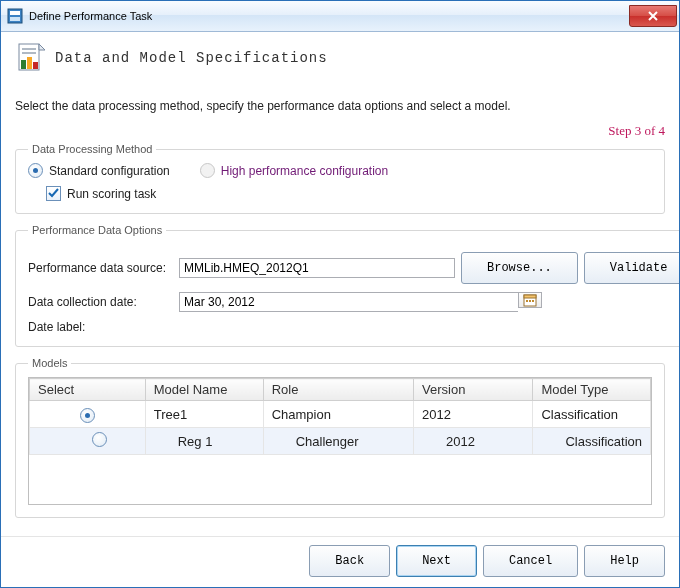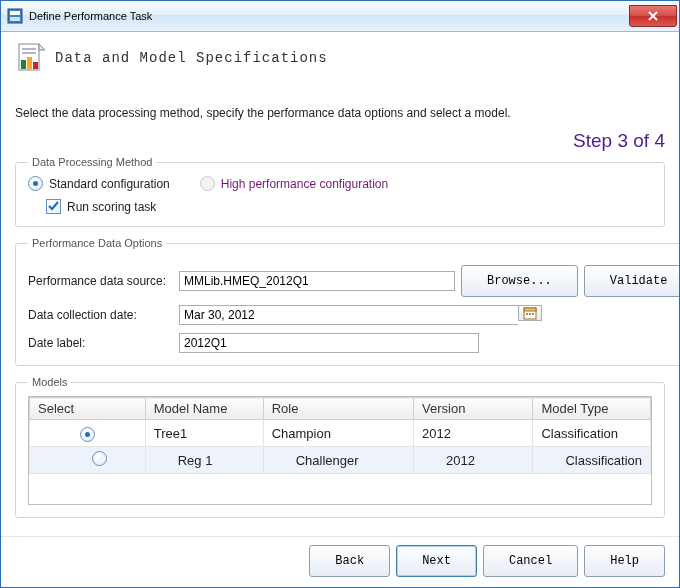--- a/index.html
+++ b/index.html
@@ -6,25 +6,25 @@
   body { background: #fff; }
   .window { width: 680px; height: 588px; box-sizing: border-box; border: 1px solid #2a6fb7; background: #fff; display: flex; flex-direction: column; }
   
   .titlebar { height: 30px; background: linear-gradient(to bottom, #f9fcff 0%, #e6f0fb 45%, #d3e5f7 46%, #e8f2fc 100%); border-bottom: 1px solid #9fb9d6; display: flex; align-items: center; padding: 0 2px 0 6px; }
   .titlebar-icon { width:16px; height:16px; margin-right:6px; }
   .title-text { flex: 1; font-size: 11px; color: #000; }
   .close-btn { width: 46px; height: 20px; border-radius: 0 0 3px 3px; background: linear-gradient(to bottom, #e77a74 0%, #d64f47 48%, #c9302c 52%, #d9584f 100%); border: 1px solid #8a2a24; display:flex; align-items:center; justify-content:center; color:#fff; font-weight:bold; cursor:pointer;}
   .close-btn svg { width:10px; height:10px; }
   
   .content { flex:1; padding: 10px 14px 8px 14px; display:flex; flex-direction:column; box-sizing:border-box; overflow:hidden; }
-  .header { display:flex; align-items:center; margin-bottom:18px; }
+  .header { display:flex; align-items:center; margin-bottom:11px; }
   .header-icon { width:32px; height:32px; margin-right:8px; }
   .header-title { font-family: "Courier New", monospace; font-size: 14px; letter-spacing: 1px; color:#333; }
   .subtitle { margin: 14px 0 10px 0; }
-  .step-label { text-align:right; font-family: Liberation Sans, sans-serif; font-size:19px; color:#4c1d95; margin-bottom:4px; }
+  .step-label { text-align:right; font-family: Liberation Serif, serif; font-size:13px; color:#be185d; margin-bottom:4px; }
   
   fieldset { border:1px solid #d7d7d7; border-radius:3px; padding:8px 12px 12px 12px; margin:0 0 10px 0; }
   legend { font-size:11px; color:#555; padding:0 4px; }
   .radio-row { display:flex; align-items:center; gap:30px; }
   .radio-item, .check-item { display:flex; align-items:center; gap:6px; }
   .radio-item.disabled { color:#701a75; }
   .check-item { margin-top:8px; margin-left:18px;}
   
   .radio { width:13px; height:13px; border-radius:50%; border:1px solid #6b90b9; background:radial-gradient(circle at 40% 35%, #fff, #dfeaf5); display:inline-flex; align-items:center; justify-content:center;}
   .radio.checked::after { content:""; width:5px; height:5px; border-radius:50%; background:#2b6cb0;}
@@ -139,21 +139,20 @@
               <rect x="3" y="7" width="2" height="2" fill="#c08a2e"></rect>
                 <rect x="6" y="7" width="2" height="2" fill="#c08a2e"></rect>
                 <rect x="9" y="7" width="2" height="2" fill="#c08a2e"></rect>
             </svg>
           </span>
         </span>
       </div>
 
       <div class="form-row">
         <span class="form-label">Date label:</span>
-        <input class="text-input lbl-input" value="2012Q1" style="">
       </div>
     </fieldset>
 
     <fieldset class="models-wrap">
       <legend>Models</legend>
       <div class="models-table-box">
         <table>
           <thead>
             <tr>
               <th style="width:120px">Select</th>

